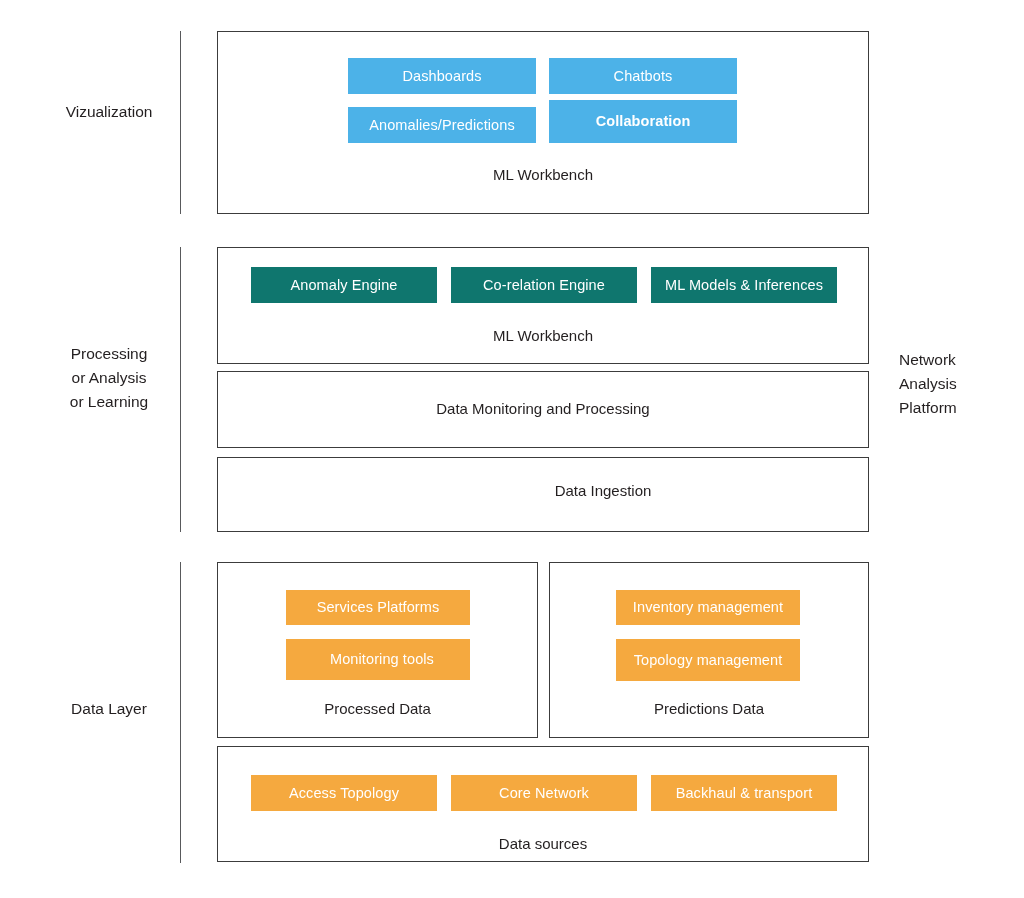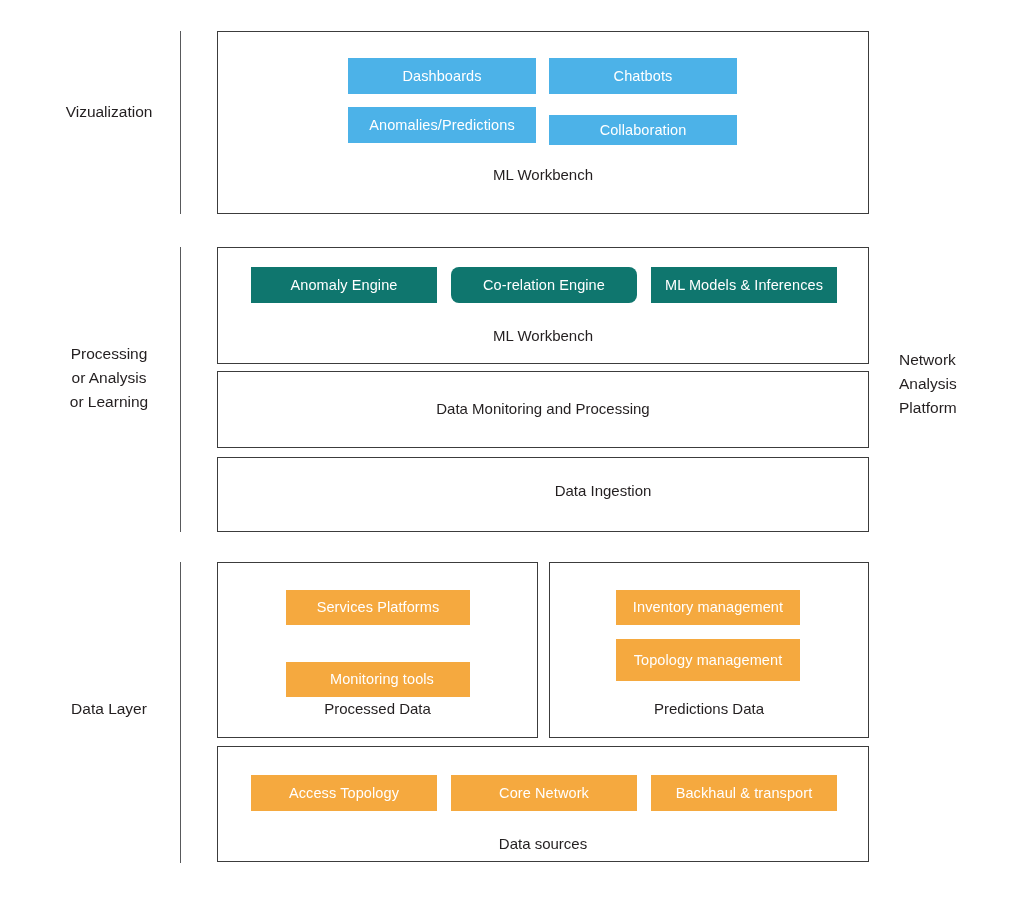--- a/index.html
+++ b/index.html
@@ -78,28 +78,28 @@
     letter-spacing: 0.1px;
     white-space: nowrap;
   }
   .chip.blue   { background: #4cb2e8; }
   .chip.green  { background: #0f766e; }
   .chip.orange { background: #f5a93f; }
   
   #chip-dashboards   { left: 348px; top: 58px;  width: 188px; height: 36px; }
   #chip-chatbots     { left: 549px; top: 58px;  width: 188px; height: 36px; }
   #chip-anomalies    { left: 348px; top: 107px; width: 188px; height: 36px; }
-  #chip-collaboration{ left: 549px; top: 115px; width: 188px; height: 30px; }
+  #chip-collaboration{ left: 549px; top: 100px; width: 188px; height: 43px; font-weight: bold; }
   
   #chip-anomaly-engine { left: 251px; top: 267px; width: 186px; height: 36px; }
-  #chip-corelation     { left: 451px; top: 267px; width: 186px; height: 36px; border-radius: 8px; }
+  #chip-corelation     { left: 451px; top: 267px; width: 186px; height: 36px; }
   #chip-mlmodels       { left: 651px; top: 267px; width: 186px; height: 36px; }
   
   #chip-services   { left: 286px; top: 590px; width: 184px; height: 35px; }
-  #chip-monitoring { left: 286px; top: 662px; width: 184px; height: 35px; padding-left: 8px; }
+  #chip-monitoring { left: 286px; top: 639px; width: 184px; height: 41px; padding-left: 8px; }
   
   #chip-inventory { left: 616px; top: 590px; width: 184px; height: 35px; }
   #chip-topology  { left: 616px; top: 639px; width: 184px; height: 42px; }
   
   #chip-access   { left: 251px; top: 775px; width: 186px; height: 36px; }
   #chip-core     { left: 451px; top: 775px; width: 186px; height: 36px; }
   #chip-backhaul { left: 651px; top: 775px; width: 186px; height: 36px; }
   
   .caption {
     position: absolute;

